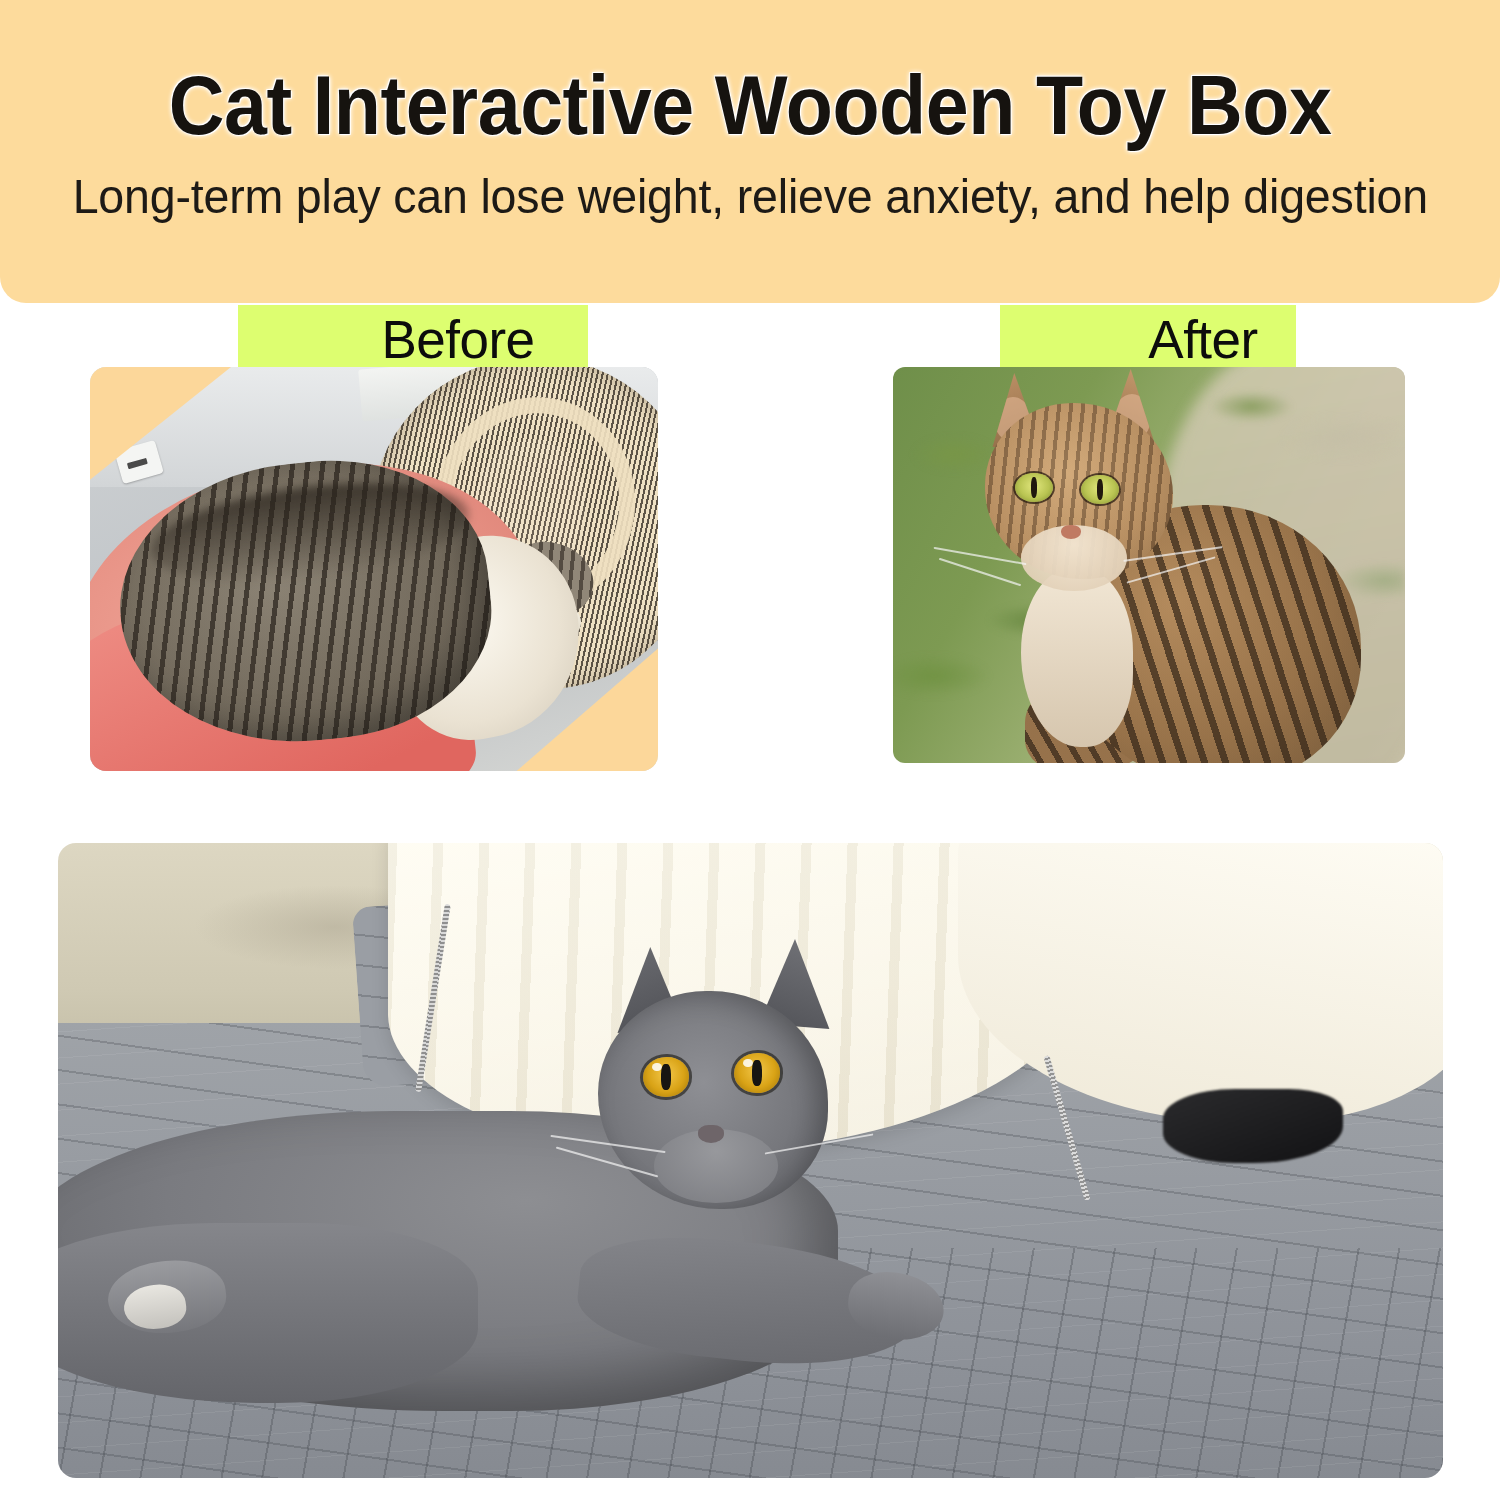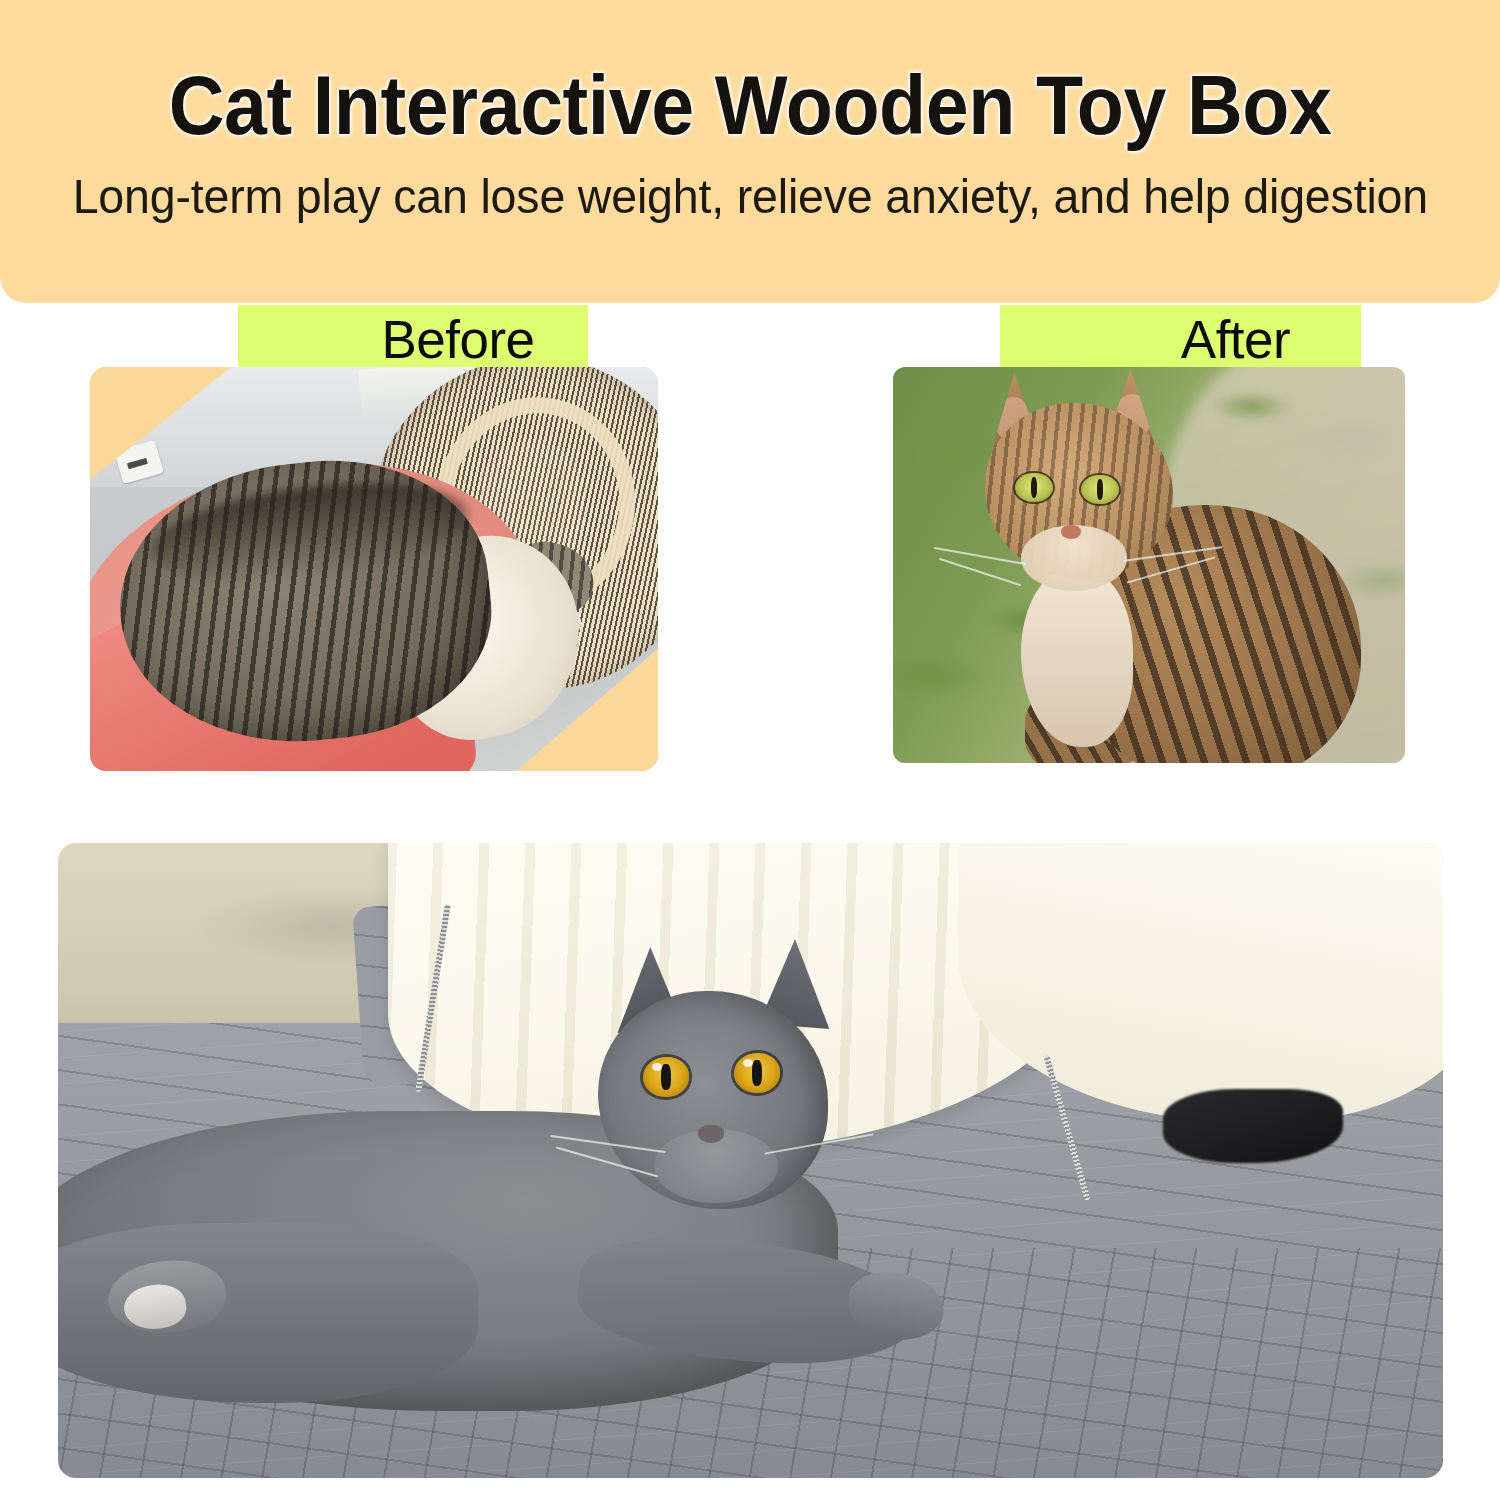--- a/index.html
+++ b/index.html
@@ -27,21 +27,21 @@
     white-space:nowrap;
   }
 
   
   .cmp-label{
     position:absolute; background:#ddfe70;
     display:flex; align-items:center; justify-content:center;
     font-size:53px; color:#0c0c0c; font-weight:400; letter-spacing:-0.5px;
   }
   .cmp-label.before{ left:200px; top:305px; width:350px; height:68px; padding-left:90px;margin-left:38px; }
-  .cmp-label.after { left:1000px; top:305px; width:361px; height:68px; padding-left:110px; }
+  .cmp-label.after { left:1000px; top:305px; width:296px; height:68px; padding-left:110px; }
 
   
   .photo{ position:absolute; overflow:hidden; border-radius:16px; }
   .photo-before{ left:90px;  top:367px; width:568px; height:404px; }
   .photo-after { left:893px; top:367px; width:512px; height:396px; border-radius:12px; }
   .photo-main  { left:58px;  top:843px; width:1385px; height:635px; border-radius:18px; }
 
   .layer{ position:absolute; inset:0; }
 
   

